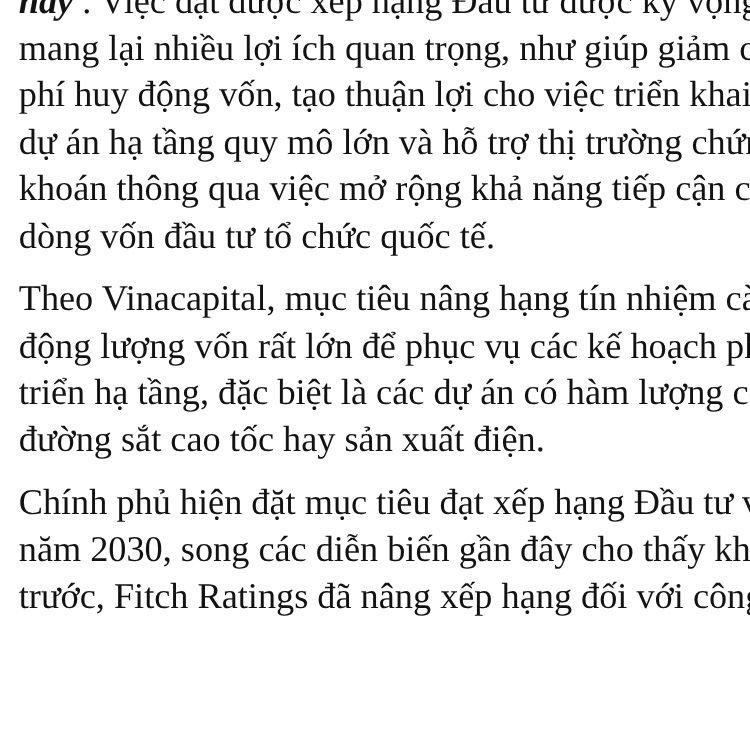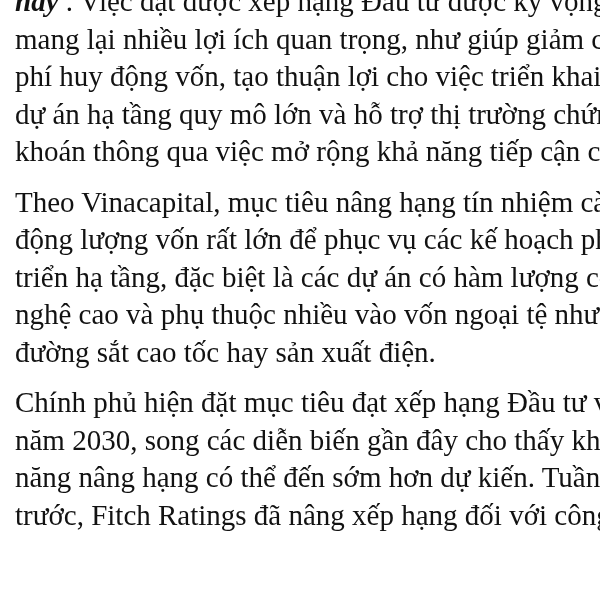--- a/index.html
+++ b/index.html
@@ -25,30 +25,29 @@
 <body>
 
 <div class="article">
 
   <div class="para">
     <div class="line"><span class="lead-em">này</span><span> . Việc đạt được xếp hạng Đầu tư được kỳ vọng sẽ</span></div>
     <div class="line">mang lại nhiều lợi ích quan trọng, như giúp giảm chi</div>
     <div class="line">phí huy động vốn, tạo thuận lợi cho việc triển khai các</div>
     <div class="line">dự án hạ tầng quy mô lớn và hỗ trợ thị trường chứng</div>
     <div class="line">khoán thông qua việc mở rộng khả năng tiếp cận của</div>
+    <div class="line">dòng vốn đầu tư tổ chức quốc tế.</div>
   </div>
 
   <div class="para">
     <div class="line">Theo Vinacapital, mục tiêu nâng hạng tín nhiệm càng</div>
     <div class="line">động lượng vốn rất lớn để phục vụ các kế hoạch phát</div>
     <div class="line">triển hạ tầng, đặc biệt là các dự án có hàm lượng công</div>
-    <div class="line">nghệ cao và phụ thuộc nhiều vào vốn ngoại tệ như</div>
     <div class="line">đường sắt cao tốc hay sản xuất điện.</div>
   </div>
 
   <div class="para">
     <div class="line">Chính phủ hiện đặt mục tiêu đạt xếp hạng Đầu tư vào</div>
     <div class="line">năm 2030, song các diễn biến gần đây cho thấy khả</div>
-    <div class="line">năng nâng hạng có thể đến sớm hơn dự kiến. Tuần</div>
     <div class="line">trước, Fitch Ratings đã nâng xếp hạng đối với công cụ</div>
   </div>
 
 </div>
 
 </body></html>

